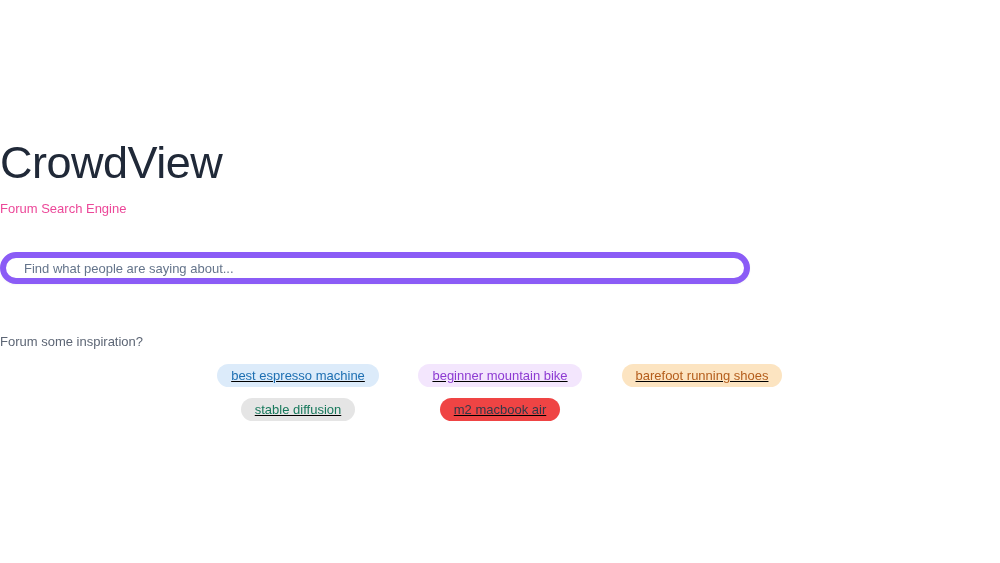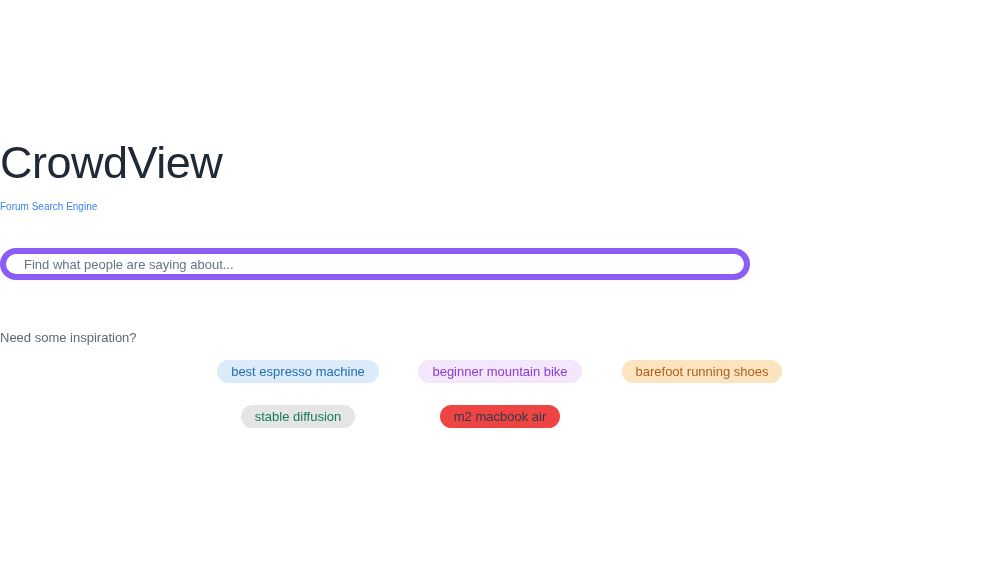--- a/index.html
+++ b/index.html
@@ -16,23 +16,23 @@
   .title {
     margin-top: 136px;
     font-size: 45px;
     font-weight: 500;
     letter-spacing: -0.5px;
     color: #202938;
     line-height: 1.2;
   }
   .subtitle {
     margin-top: 10px;
-    font-size: 10px;
+    font-size: 13px;
     font-weight: 500;
-    color: #3b82f6;
+    color: #ec4899;
     line-height: 1.4;
   }
   .search-wrap {
     margin-top: 34px;
     width: 750px;
   }
   .search-input {
     width: 100%;
     height: 32px;
     border: 6px solid #8b5cf6;
@@ -51,21 +51,22 @@
     font-size: 13px;
     color: #5d6675;
     line-height: 1.2;
   }
   .pills {
     margin-top: 14px;
     display: grid;
     grid-template-columns: repeat(3, 202px);
     justify-content: center;
     justify-items: center;
-    row-gap: 22px;
+    row-gap: 11px;
+    text-decoration: underline;
   }
   .pill {
     display: inline-block;
     border: none;
     border-radius: 999px;
     padding: 5px 14px;
     font-size: 13px;
     font-weight: 500;
     font-family: "Liberation Sans", sans-serif;
     line-height: 1.0;
@@ -77,21 +78,21 @@
 <body>
 
 <div class="page">
   <h1 class="title">CrowdView</h1>
   <div class="subtitle">Forum Search Engine</div>
 
   <div class="search-wrap">
     <input class="search-input" type="text" placeholder="Find what people are saying about..." style="">
   </div>
 
-  <div class="inspiration-heading">Need some inspiration?</div>
+  <div class="inspiration-heading">Forum some inspiration?</div>
 
   <div class="pills" id="pills">
       <button class="pill" style="background: rgb(220, 235, 250); color: rgb(29, 111, 178);">best espresso machine</button>
       <button class="pill" style="background: rgb(243, 230, 253); color: rgb(141, 59, 210);">beginner mountain bike</button>
       <button class="pill" style="background: rgb(252, 228, 193); color: rgb(180, 93, 27);">barefoot running shoes</button>
       <button class="pill" style="background: #e5e5e5; color: rgb(23, 121, 92);">stable diffusion</button>
       <button class="pill" style="background: #ef4444; color: rgb(47, 58, 73);">m2 macbook air</button>
     </div>
 </div>
 

